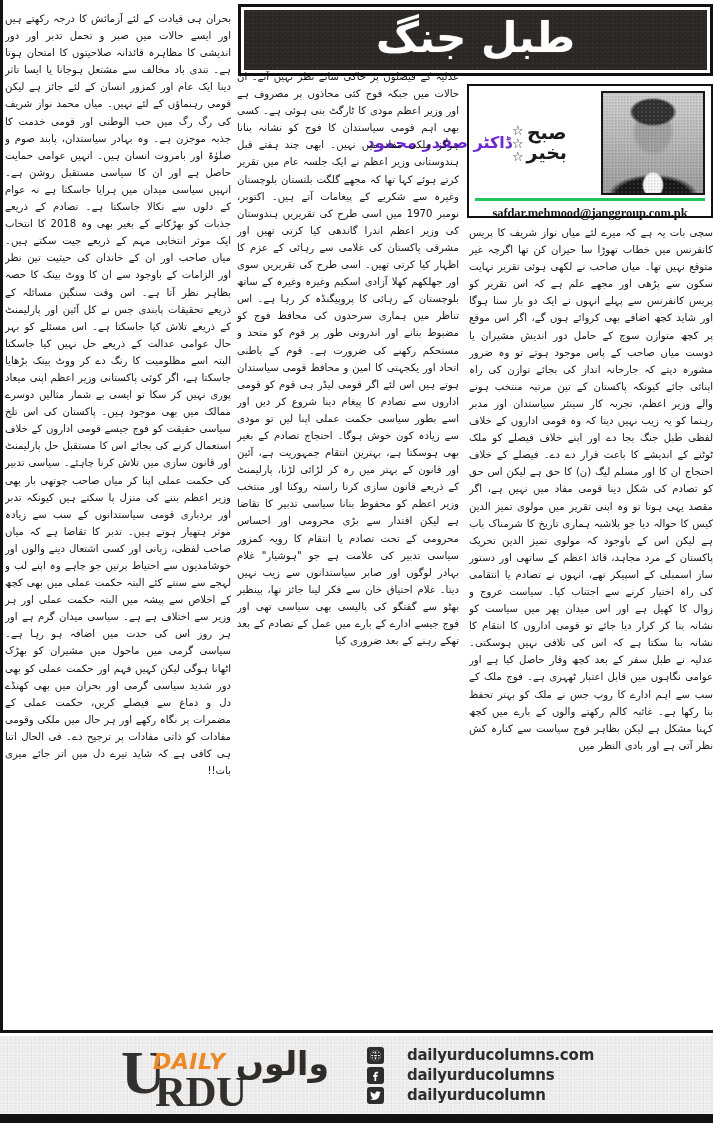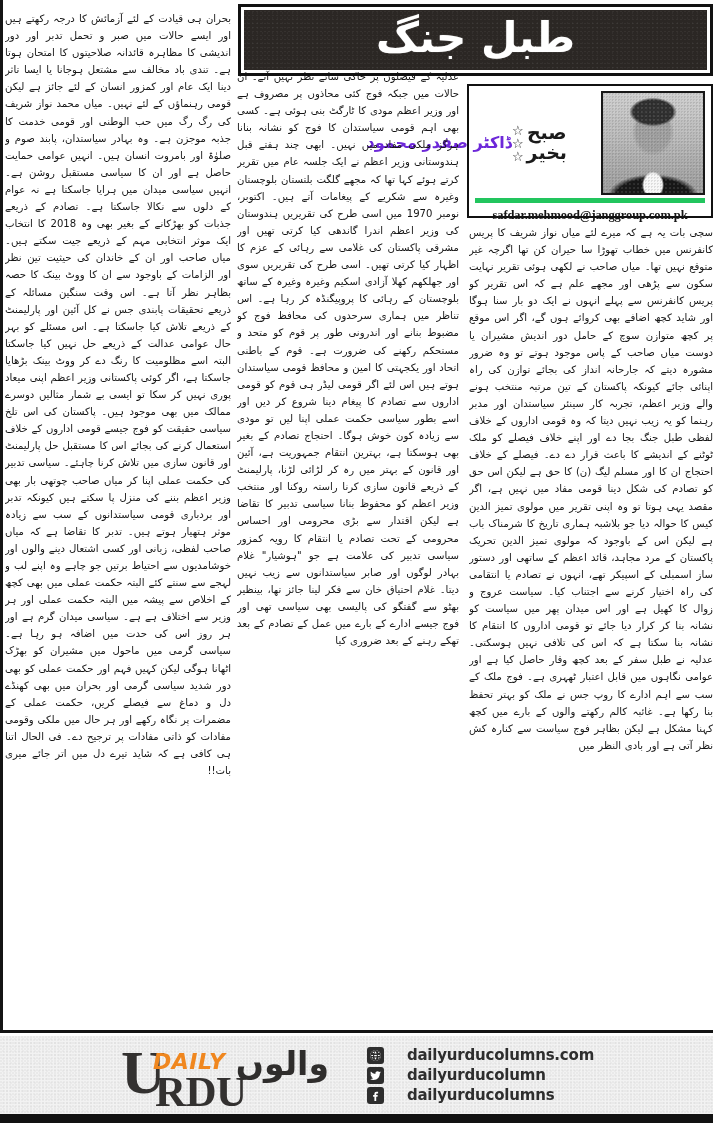--- a/index.html
+++ b/index.html
@@ -152,21 +152,21 @@
     position: absolute; inset: 0;
     background-image:
       radial-gradient(circle at 20% 30%, rgba(0,0,0,.10) 0 1px, transparent 1px),
       radial-gradient(circle at 70% 80%, rgba(255,255,255,.10) 0 1px, transparent 1px);
     background-size: 3px 3px, 4px 4px;
     pointer-events: none;
   }
 
   #email-bar {
     margin-top: 3px;
-    border-top: 5px solid #22c55e;
+    border-top: 3px solid #22c55e;
     padding-top: 2px;
     text-align: center;
   }
   #email {
     direction: ltr;
     font-family: "Liberation Serif", serif;
     font-size: 12.5px;
     font-weight: 700;
     color: #161616;
     letter-spacing: -.1px;
@@ -381,32 +381,32 @@
             <circle cx="12" cy="12" r="10" fill="#fff"></circle>
             <path d="M12 2a10 10 0 000 20 10 10 0 000-20zm0 2.2c.9 1 1.6 2.6 1.9 4.3H10.1c.3-1.7 1-3.3 1.9-4.3zM7.2 6a8 8 0 013-1.6C9.6 5.3 9.1 6.4 8.8 7.6H6.6c.2-.6.4-1.1.6-1.6zM4.3 10.9h3.2c0 .7-.1 1.4 0 2.1H4.3a8 8 0 010-2.1zm.4 4.3h2.2c.3 1.2.8 2.3 1.4 3.2a8 8 0 01-3.6-3.2zM12 19.8c-.9-1-1.6-2.6-1.9-4.3h3.8c-.3 1.7-1 3.3-1.9 4.3zm2.3-6.4H9.7c-.1-.7-.1-1.4 0-2.1h4.6c.1.7.1 1.4 0 2.1zm1.9 5.1c.6-.9 1.1-2 1.4-3.2h2.2a8 8 0 01-3.6 3.2zM16.5 13c0-.7 0-1.4 0-2.1h3.2a8 8 0 010 2.1h-3.2zm.9-5.4c-.3-1.2-.8-2.3-1.4-3.2a8 8 0 013.6 3.2h-2.2z" fill="#2d2d2d"></path>
           </svg>
         </span>
         <span class="social-handle">dailyurducolumns.com</span>
       </div>
 
       <div class="social-row">
         <span class="social-badge">
           <svg width="13" height="13" viewBox="0 0 24 24" aria-hidden="true">
+            <path d="M14.5 8.2h2.3V5.1h-2.8c-2.6 0-4 1.6-4 4v2.1H7.6v3.1H10V22h3.3v-7.7h2.4l.4-3.1h-2.8V9.5c0-.8.3-1.3 1.2-1.3z" fill="#fff"></path>
+          </svg>
+        </span>
+        <span class="social-handle">dailyurducolumns</span>
+      </div>
+
+      <div class="social-row">
+        <span class="social-badge">
+          <svg width="13" height="13" viewBox="0 0 24 24" aria-hidden="true">
             <path d="M22 5.9c-.7.3-1.5.6-2.3.7.8-.5 1.4-1.3 1.7-2.2-.8.5-1.7.8-2.6 1a4.1 4.1 0 00-7 3.7A11.6 11.6 0 013.4 4.7a4.1 4.1 0 001.3 5.5c-.7 0-1.3-.2-1.9-.5 0 2 1.4 3.7 3.3 4.1-.6.2-1.2.2-1.9.1a4.1 4.1 0 003.8 2.9 8.2 8.2 0 01-6 1.7 11.6 11.6 0 006.3 1.8c7.6 0 11.8-6.3 11.6-12 .8-.6 1.5-1.3 2.1-2.2z" fill="#fff"></path>
           </svg>
         </span>
         <span class="social-handle">dailyurducolumn</span>
       </div>
 
-      <div class="social-row">
-        <span class="social-badge">
-          <svg width="13" height="13" viewBox="0 0 24 24" aria-hidden="true">
-            <path d="M14.5 8.2h2.3V5.1h-2.8c-2.6 0-4 1.6-4 4v2.1H7.6v3.1H10V22h3.3v-7.7h2.4l.4-3.1h-2.8V9.5c0-.8.3-1.3 1.2-1.3z" fill="#fff"></path>
-          </svg>
-        </span>
-        <span class="social-handle">dailyurducolumns</span>
-      </div>
-
     </div>
   </div>
 
   <div id="bottom-bar"></div>
 </div>
 
 </body></html>

